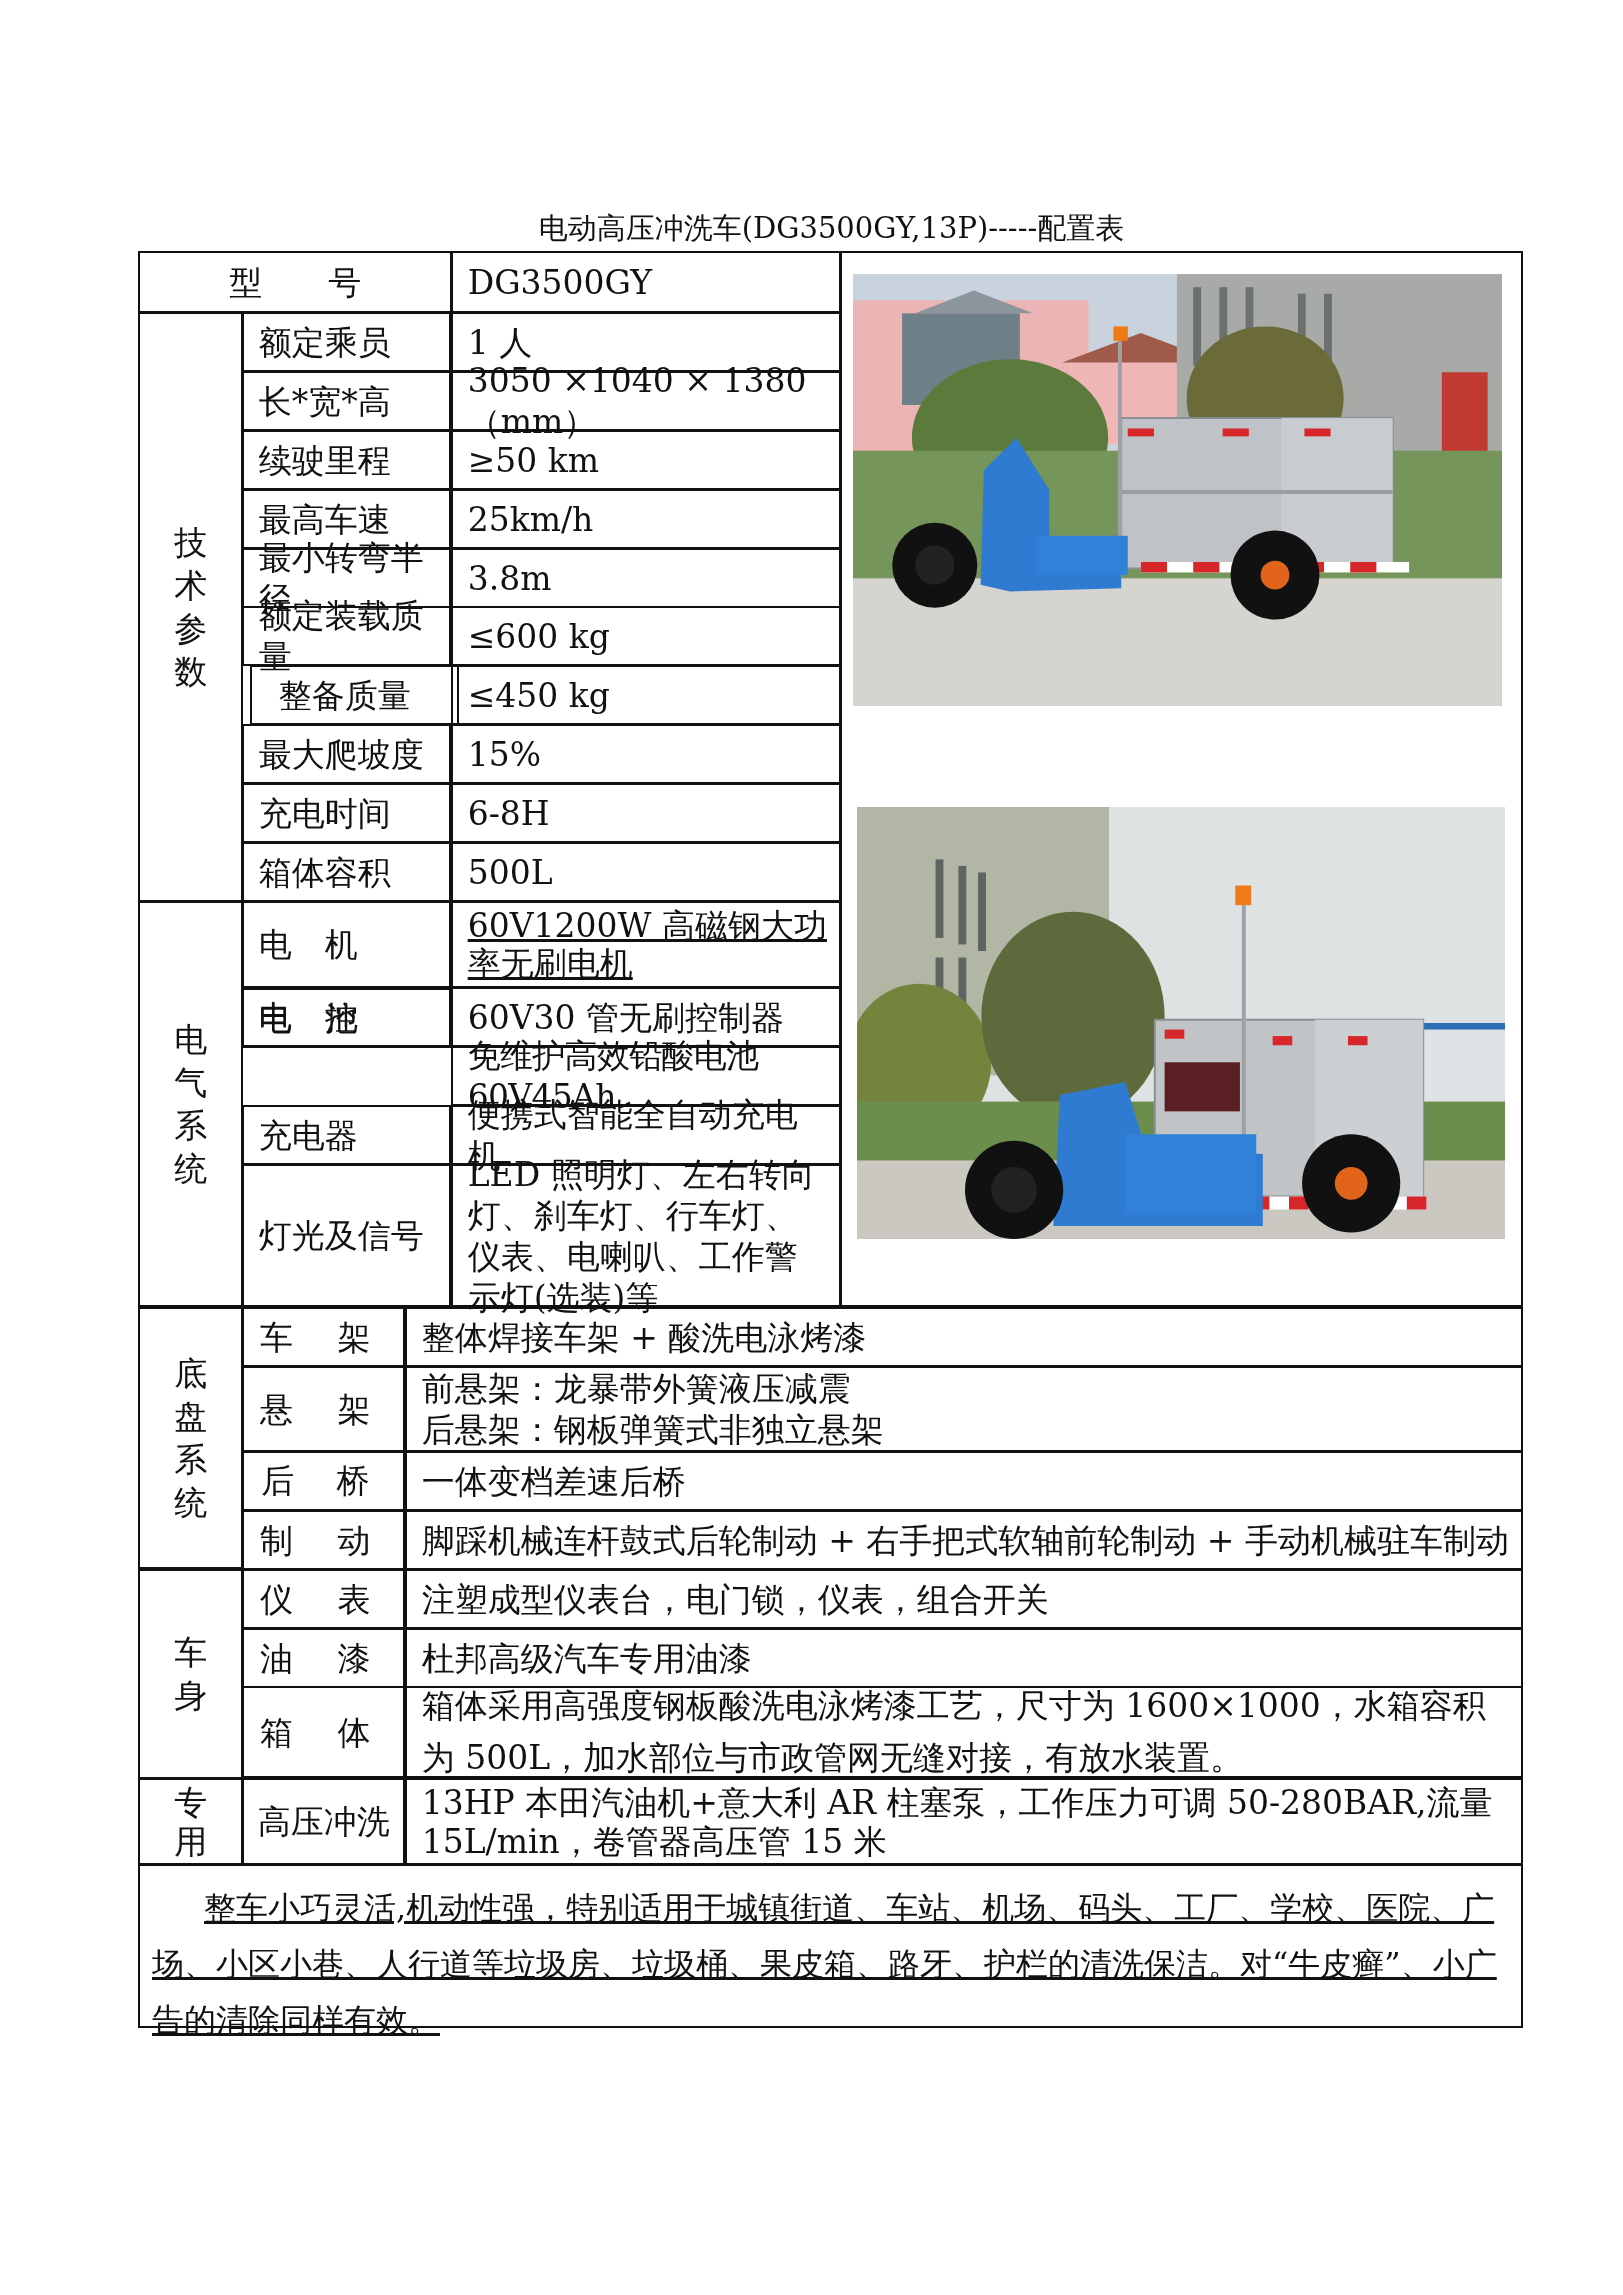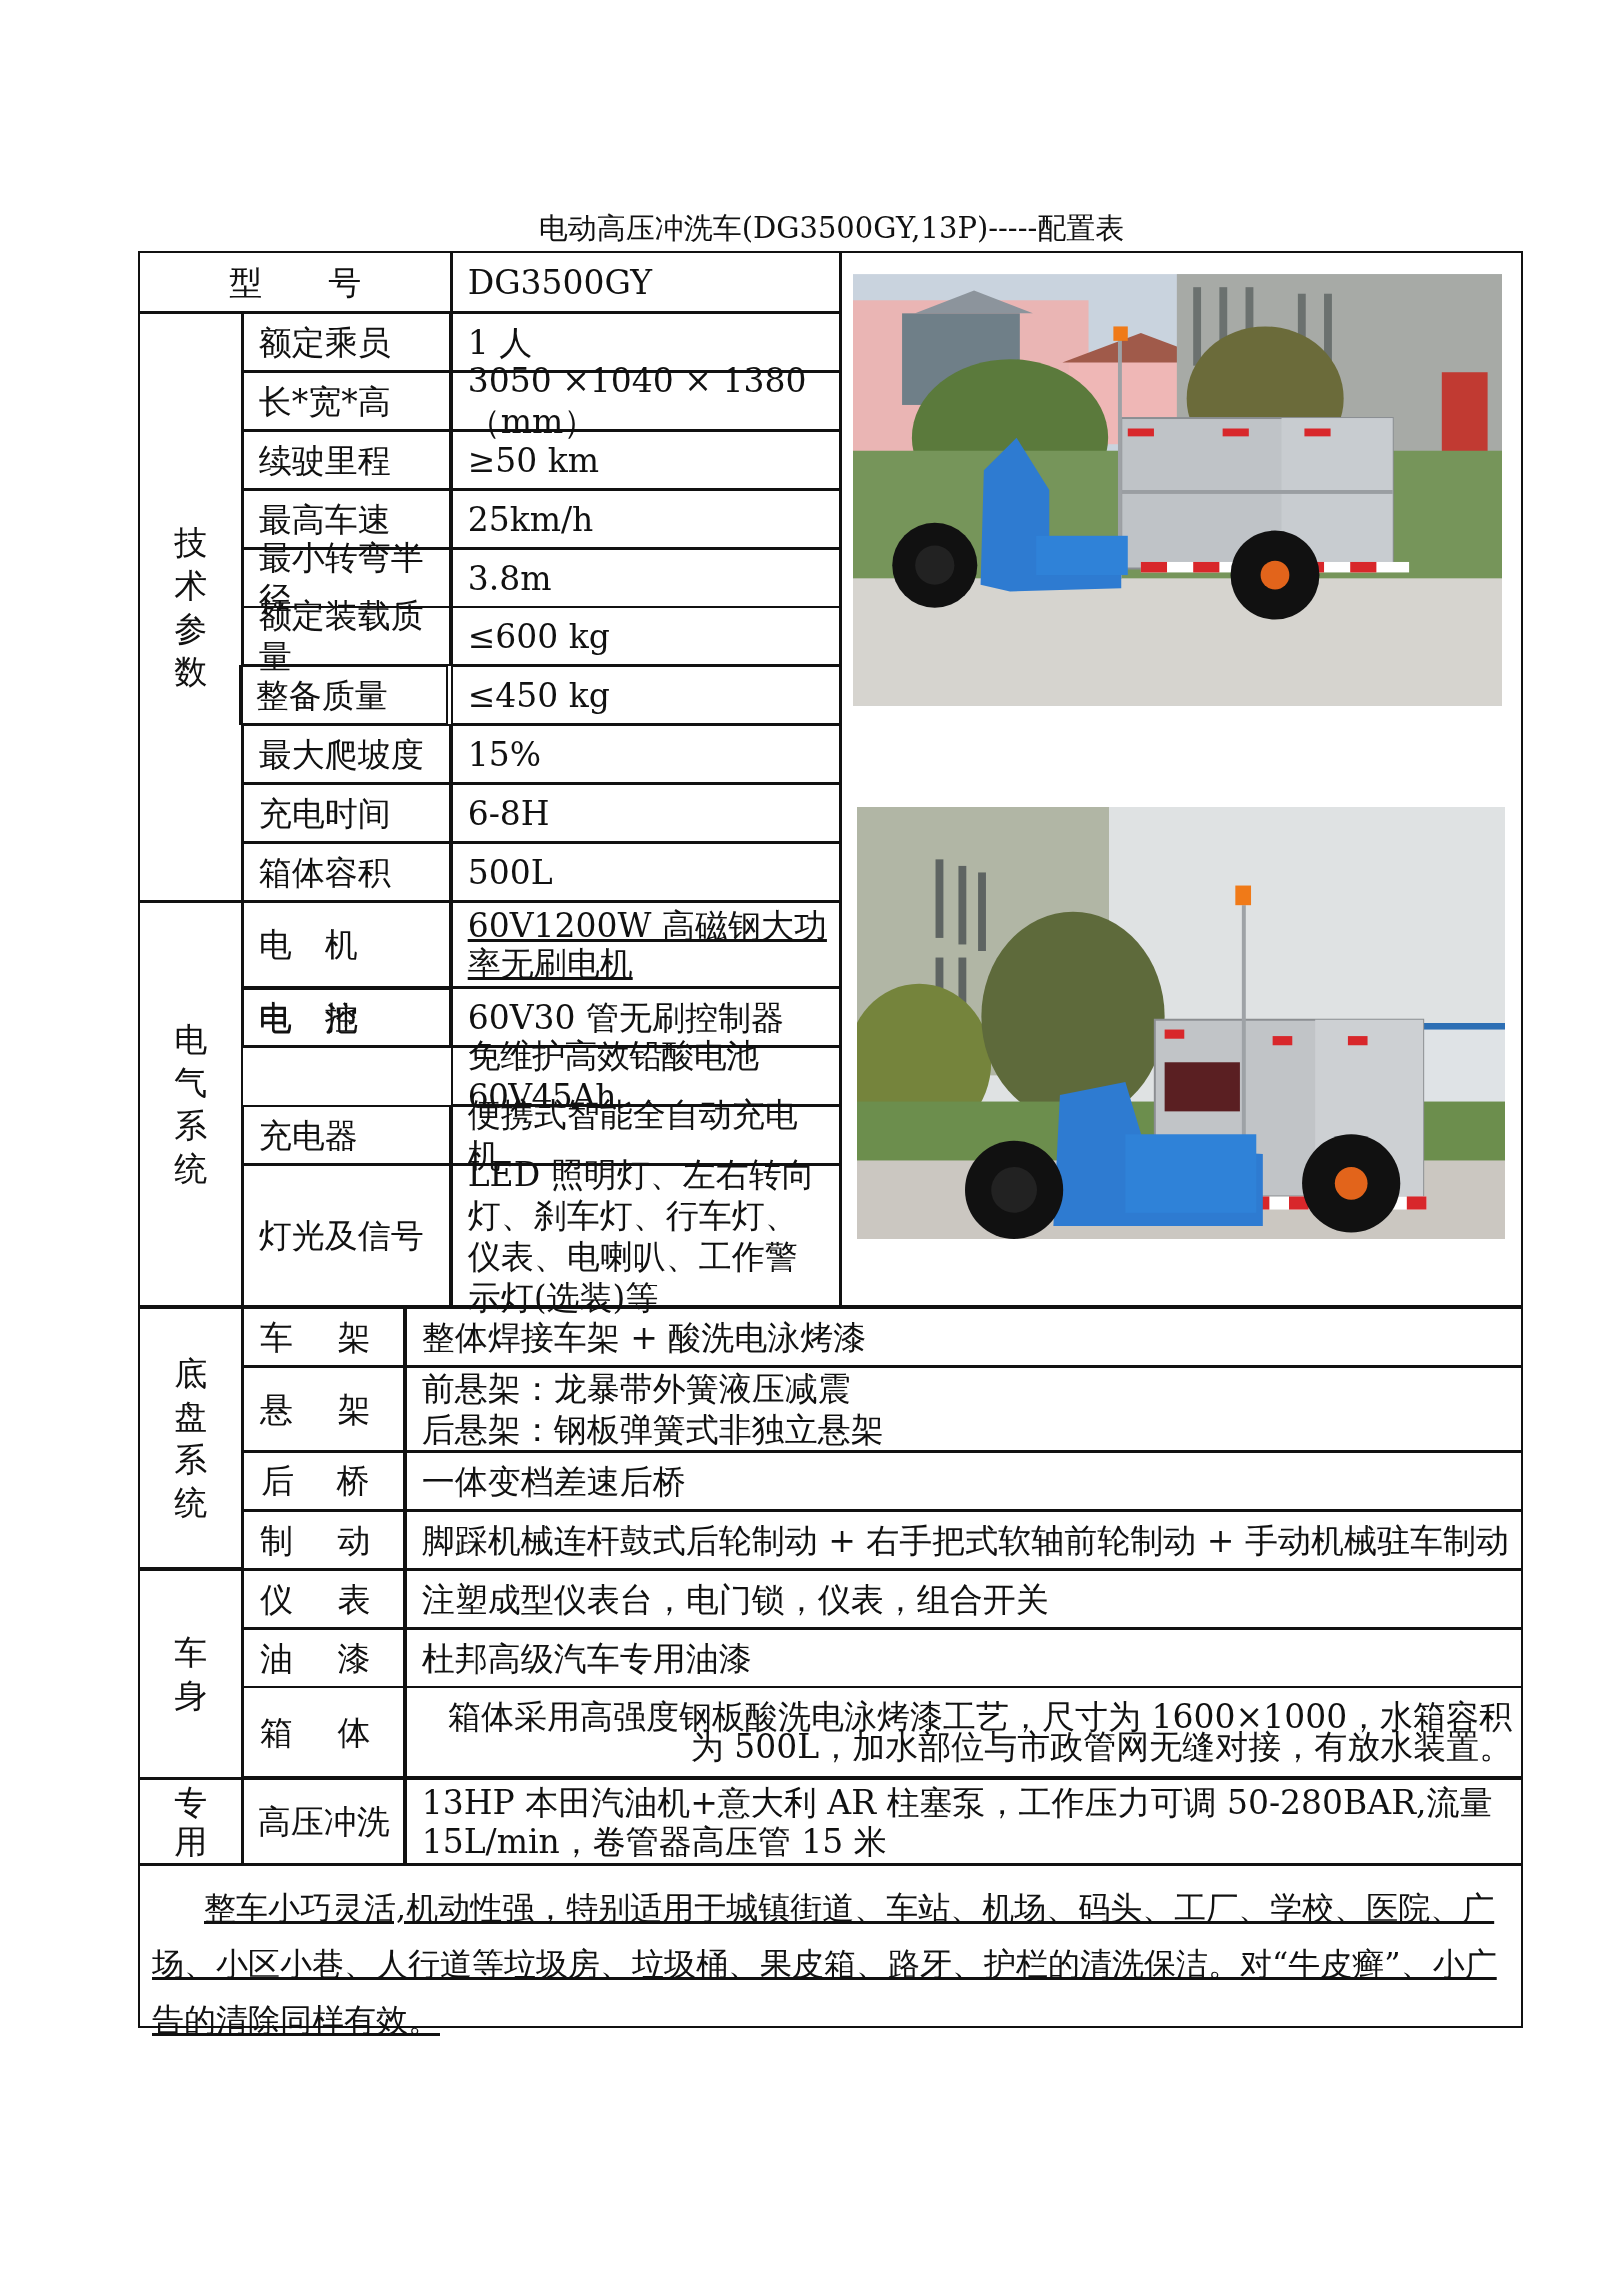--- a/index.html
+++ b/index.html
@@ -165,21 +165,21 @@
     <span class="txt">3.8m</span>
   </div>
 
 <div class="cell" style="left:243px;top:607px;width:209px;height:60px;">
     <span class="txt">额定装载质量</span>
   </div>
 <div class="cell" style="left:452px;top:607px;width:390px;height:60px;">
     <span class="txt">≤600 kg</span>
   </div>
 
-<div class="cell" style="left:240px;top:666px;width:209px;height:60px;">
+<div class="cell" style="left:251px;top:666px;width:209px;height:60px;padding-left:12px;">
     <span class="txt">整备质量</span>
   </div>
 <div class="cell" style="left:452px;top:666px;width:390px;height:60px;">
     <span class="txt">≤450 kg</span>
   </div>
 
 <div class="cell" style="left:243px;top:725px;width:209px;height:60px;">
     <span class="txt">最大爬坡度</span>
   </div>
 <div class="cell" style="left:452px;top:725px;width:390px;height:60px;">
@@ -296,21 +296,21 @@
     <span class="spaced2">油 漆</span>
   </div>
 <div class="cell" style="left:406px;top:1629px;width:1118px;height:60px;">
     <span class="txt">杜邦高级汽车专用油漆</span>
   </div>
 
 <div class="cell center" style="left:243px;top:1687px;width:163px;height:92px;">
     <span class="spaced2">箱 体</span>
   </div>
 <div class="cell" style="left:406px;top:1687px;width:1118px;height:92px;">
-    <span class="txt" style="line-height:30px;text-align:right;">箱体采用高强度钢板酸洗电泳烤漆工艺，尺寸为 1600×1000，水箱容积为 500L，加水部位与市政管网无缝对接，有放水装置。</span>
+    <span class="txt" style="line-height:52px;">箱体采用高强度钢板酸洗电泳烤漆工艺，尺寸为 1600×1000，水箱容积为 500L，加水部位与市政管网无缝对接，有放水装置。</span>
   </div>
 
 <div class="cell vert" style="left:139px;top:1779px;width:105px;height:87px;">
   <span style="line-height:39px;">专</span>
   <span style="line-height:39px;">用</span>
 </div>
 <div class="cell center" style="left:243px;top:1779px;width:163px;height:87px;">
     <span>高压冲洗</span>
   </div>
 <div class="cell" style="left:406px;top:1779px;width:1118px;height:87px;">

